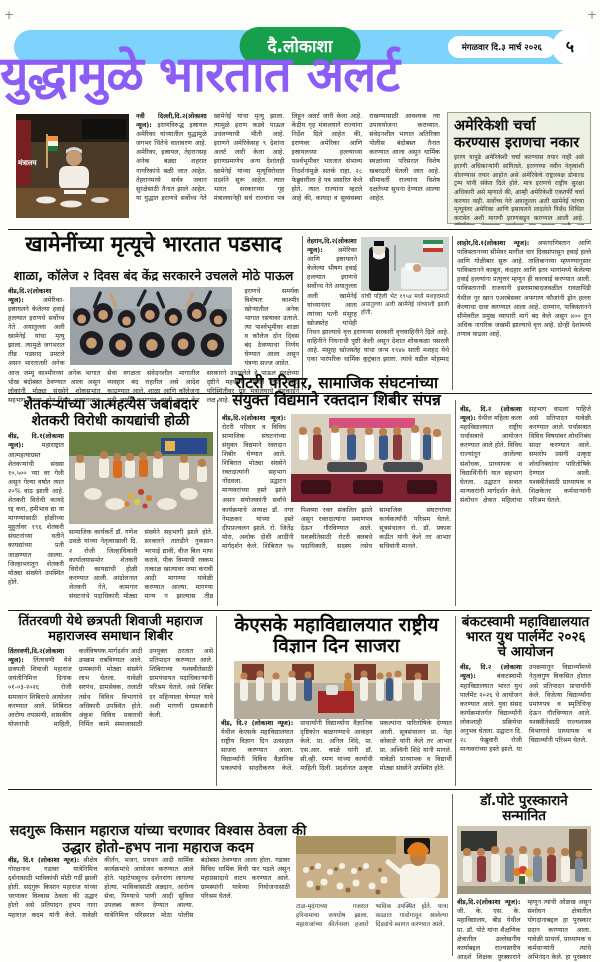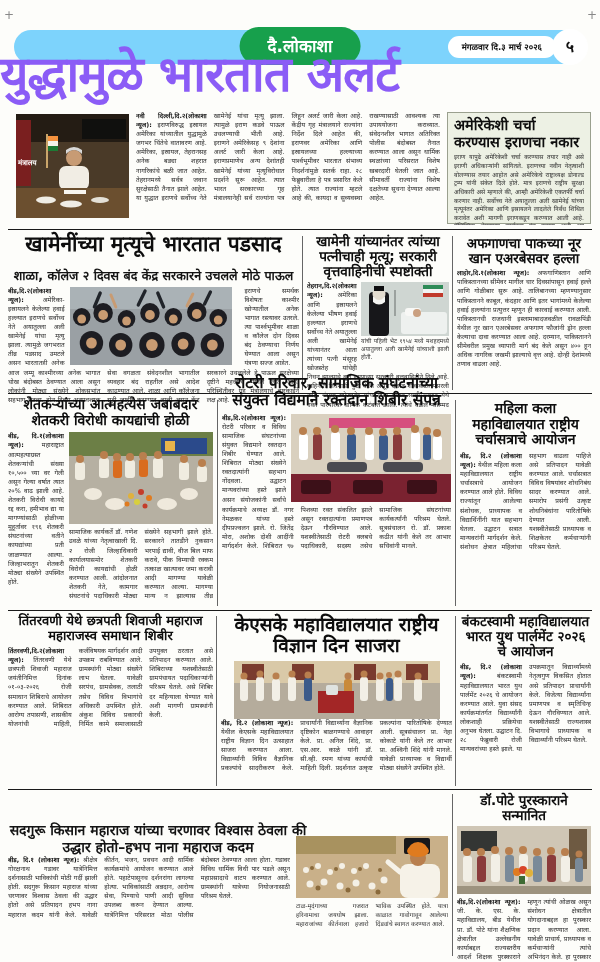--- a/index.html
+++ b/index.html
@@ -158,21 +158,20 @@
         </svg>
       </div>
       <div class="bt" style="width:56px;margin-left:7px;">इराणचे समर्थक विशेषतः काश्मीर खोऱ्यातील अनेक भागात रस्त्यावर उतरले. त्या पार्श्वभूमीवर शाळा व कॉलेज दोन दिवस बंद ठेवण्याचा निर्णय घेण्यात आला असून यंत्रणा सज्ज आहेत.</div>
     </div>
     <div class="bt cols3" style="margin-top:4px; height:70px;">आज जम्मू काश्मीरच्या अनेक भागात चोख बंदोबस्त ठेवण्यात आला असून लोकांनी मोठ्या संख्येने शोकसभांत सहभाग घेतला. दोन दिवस अत्यावश्यक सेवा वगळता संवेदनशील भागातील व्यवहार बंद राहतील असे आदेश काढण्यात आले. शाळा आणि कॉलेजना सुट्टी जाहीर करण्यात आली असून केंद्र सरकारने उचललेले हे पाऊल सुरक्षेच्या दृष्टीने महत्त्वाचे मानले जात आहे. परिस्थितीवर गृह मंत्रालयाचे बारकाईने लक्ष आहे.</div>
   </div>
 
   <div class="vrule" style="left:302px; top:236px; height:154px;"></div>
 
   <div class="abs" style="left:307px; top:234px; width:142px;">
-    <div class="hd h-md">खामेनी यांच्यानंतर त्यांच्या पत्नीचाही मृत्यू; सरकारी वृत्तवाहिनीची स्पष्टोक्ती</div>
     <div class="bt" style="margin-top:3px; height:125px;">
       <span class="figr">
         <span class="photo" style="display:block; width:88px; height:54px;">
           <svg viewBox="0 0 88 54" preserveAspectRatio="none">
             <rect width="88" height="54" fill="#cfd6d2"></rect>
             <rect x="62" y="3" width="20" height="4" fill="#2e8b57"></rect>
             <rect x="62" y="7" width="20" height="4" fill="#f2f2f2"></rect>
             <rect x="62" y="11" width="20" height="4" fill="#c0392b"></rect>
             <rect x="40" y="30" width="46" height="22" rx="3" fill="#eef1ef"></rect>
             <rect x="44" y="26" width="16" height="8" rx="3" fill="#f8f8f6"></rect>
@@ -187,21 +186,20 @@
         <span class="cap" style="display:block; margin-top:2px;">यांची पहिली भेट १९५४ मध्ये मशहदमध्ये अयातुल्ला अली खामेनेई यांच्याशी झाली होती.</span>
       </span>
       <b class="dl">तेहरान,दि.२(लोकाशा न्यूज):</b>
       <span>अमेरिका आणि इस्रायलने केलेल्या भीषण हवाई हल्ल्यात इराणचे सर्वोच्च नेते अयातुल्ला अली खामेनेई यांच्यानंतर आता त्यांच्या पत्नी मंसूरह खोजस्तेह यांचेही निधन झाल्याचे वृत्त इराणच्या सरकारी वृत्तवाहिनीने दिले आहे. वाहिनीने निधनाची पुष्टी केली असून देशात शोककळा पसरली आहे. मंसूरह खोजस्तेह यांचा जन्म १९४७ साली मशहद येथे एका पारंपरिक धार्मिक कुटुंबात झाला. त्यांचे वडील मोहम्मद इब्राहीम खोजस्तेह बागेरजादेह हे प्रसिद्ध धर्मगुरू होते. त्यांना चार मुलगे व दोन मुली आहेत. कुटुंबाकडे इराणच्या धार्मिक वर्तुळात आदराने पाहिले जात असे.</span>
     </div>
   </div>
 
   <div class="vrule" style="left:452px; top:236px; height:154px;"></div>
 
   <div class="abs" style="left:457px; top:236px; width:134px;">
-    <div class="hd h-md">अफगाणचा पाकच्या नूर खान एअरबेसवर हल्ला</div>
     <div class="bt" style="margin-top:3px; height:120px;">
       <b class="dl">लाहोर,दि.१(लोकाशा न्यूज):</b>
       <span>अफगाणिस्तान आणि पाकिस्तानच्या सीमेवर मागील चार दिवसांपासून हवाई हल्ले आणि गोळीबार सुरू आहे. तालिबानच्या म्हणण्यानुसार पाकिस्तानने काबूल, कंदहार आणि इतर भागांमध्ये केलेल्या हवाई हल्ल्यांना प्रत्युत्तर म्हणून ही कारवाई करण्यात आली. पाकिस्तानची राजधानी इस्लामाबादजवळील रावळपिंडी येथील नूर खान एअरबेसवर अफगाण फौजांनी ड्रोन हल्ला केल्याचा दावा करण्यात आला आहे. दरम्यान, पाकिस्तानने सीमेवरील प्रमुख व्यापारी मार्ग बंद केले असून ४०० हून अधिक नागरिक जखमी झाल्याचे वृत्त आहे. दोन्ही देशांमध्ये तणाव वाढला आहे.</span>
     </div>
   </div>
 
   <div class="hrule" style="top:393px;"></div>
 
   <div class="abs" style="left:8px; top:397px; width:205px;">
     <div class="hd" style="font-size:14px;">शेतकऱ्यांच्या आत्महत्येस जबाबदार शेतकरी विरोधी कायद्यांची होळी</div>
@@ -311,21 +309,20 @@
             </g>
         </svg>
       </div>
     </div>
     <div class="bt cols3" style="margin-top:4px; height:76px;">कार्यक्रमाचे अध्यक्ष डॉ. नगर नेमळकर यांच्या हस्ते दीपप्रज्वलन झाले. रो. जितेंद्र मोरा, अशोक दोशी आदींनी मार्गदर्शन केले. शिबिरात ९७ पिशव्या रक्त संकलित झाले असून रक्तदात्यांना प्रमाणपत्र देऊन गौरविण्यात आले. यशस्वीतेसाठी रोटरी क्लबचे पदाधिकारी, सदस्य तसेच सामाजिक संघटनांच्या कार्यकर्त्यांनी परिश्रम घेतले. सूत्रसंचालन रो. डॉ. प्रकाश कढीत यांनी केले तर आभार सचिवांनी मानले.</div>
   </div>
 
   <div class="vrule" style="left:455px; top:400px; height:206px;"></div>
 
   <div class="abs" style="left:460px; top:401px; width:131px;">
-    <div class="hd" style="font-size:14px;">महिला कला महाविद्यालयात राष्ट्रीय चर्चासत्राचे आयोजन</div>
     <div class="bt cols2" style="margin-top:4px; height:140px;">
       <b class="dl">बीड, दि.२ (लोकाशा न्यूज):</b>
       <span>येथील महिला कला महाविद्यालयात राष्ट्रीय चर्चासत्राचे आयोजन करण्यात आले होते. विविध राज्यांतून आलेल्या संशोधक, प्राध्यापक व विद्यार्थिनींनी यात सहभाग घेतला. उद्घाटन सत्रात मान्यवरांनी मार्गदर्शन केले. संशोधन क्षेत्रात महिलांचा सहभाग वाढला पाहिजे असे प्रतिपादन यावेळी करण्यात आले. चर्चासत्रात विविध विषयांवर शोधनिबंध सादर करण्यात आले. समारोप प्रसंगी उत्कृष्ट शोधनिबंधांना पारितोषिके देण्यात आली. यशस्वीतेसाठी प्राध्यापक व शिक्षकेतर कर्मचाऱ्यांनी परिश्रम घेतले.</span>
     </div>
   </div>
 
   <div class="hrule" style="top:610px;"></div>
 
   <div class="abs" style="left:8px; top:614px; width:205px;">
     <div class="hd" style="font-size:13px;">तिंतरवणी येथे छत्रपती शिवाजी महाराज महाराजस्व समाधान शिबीर</div>

